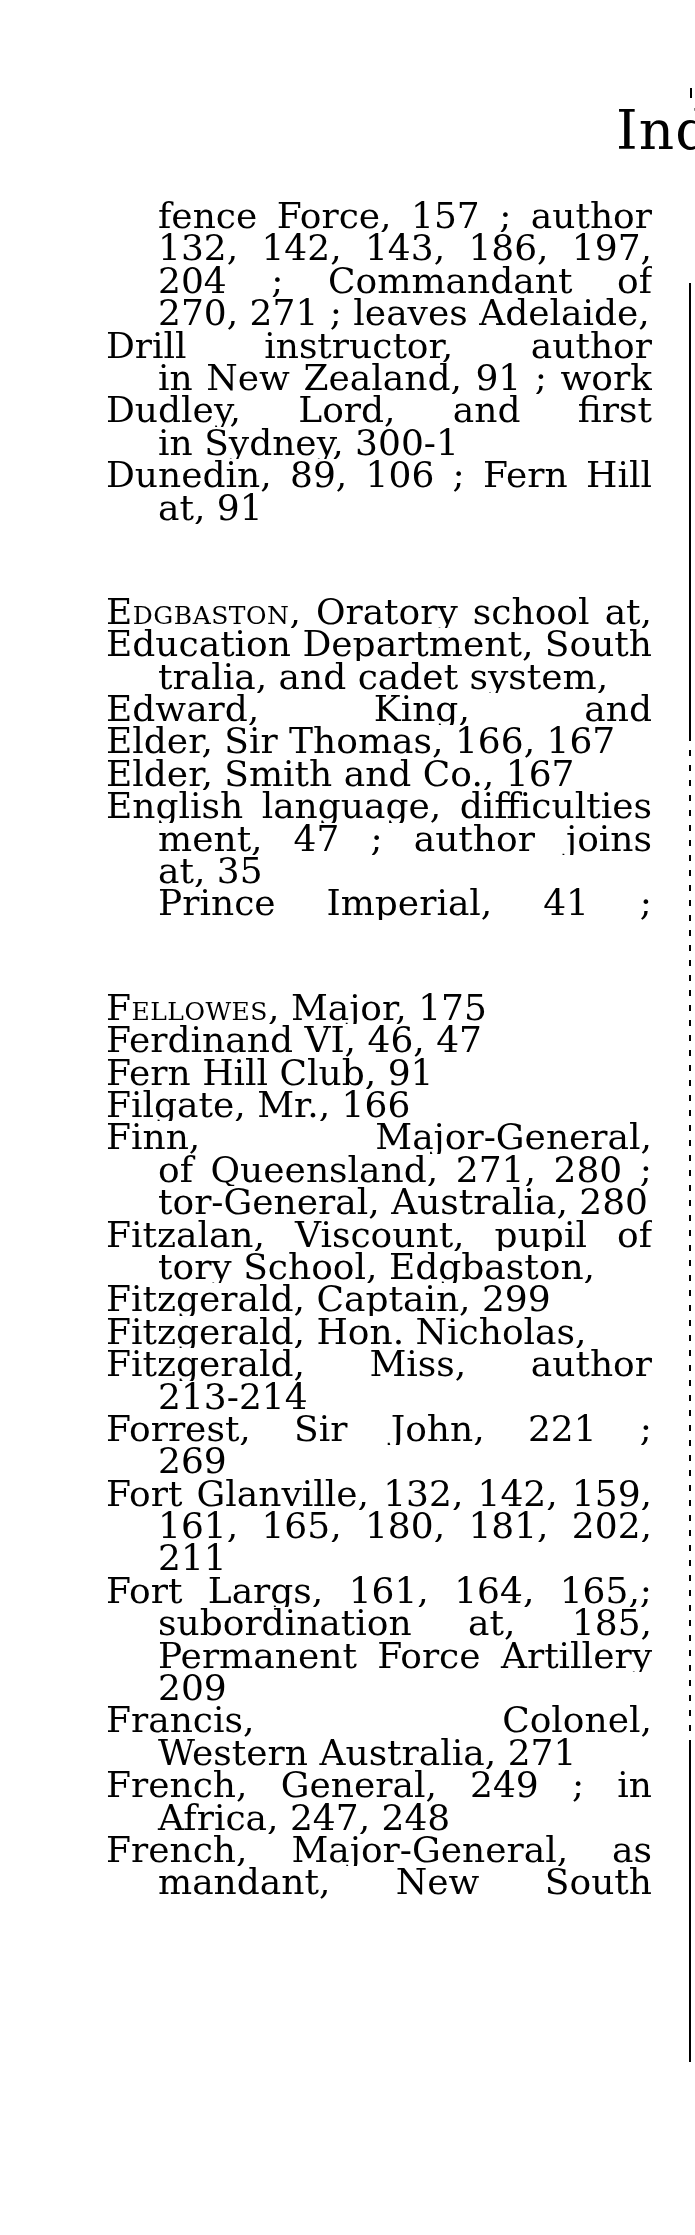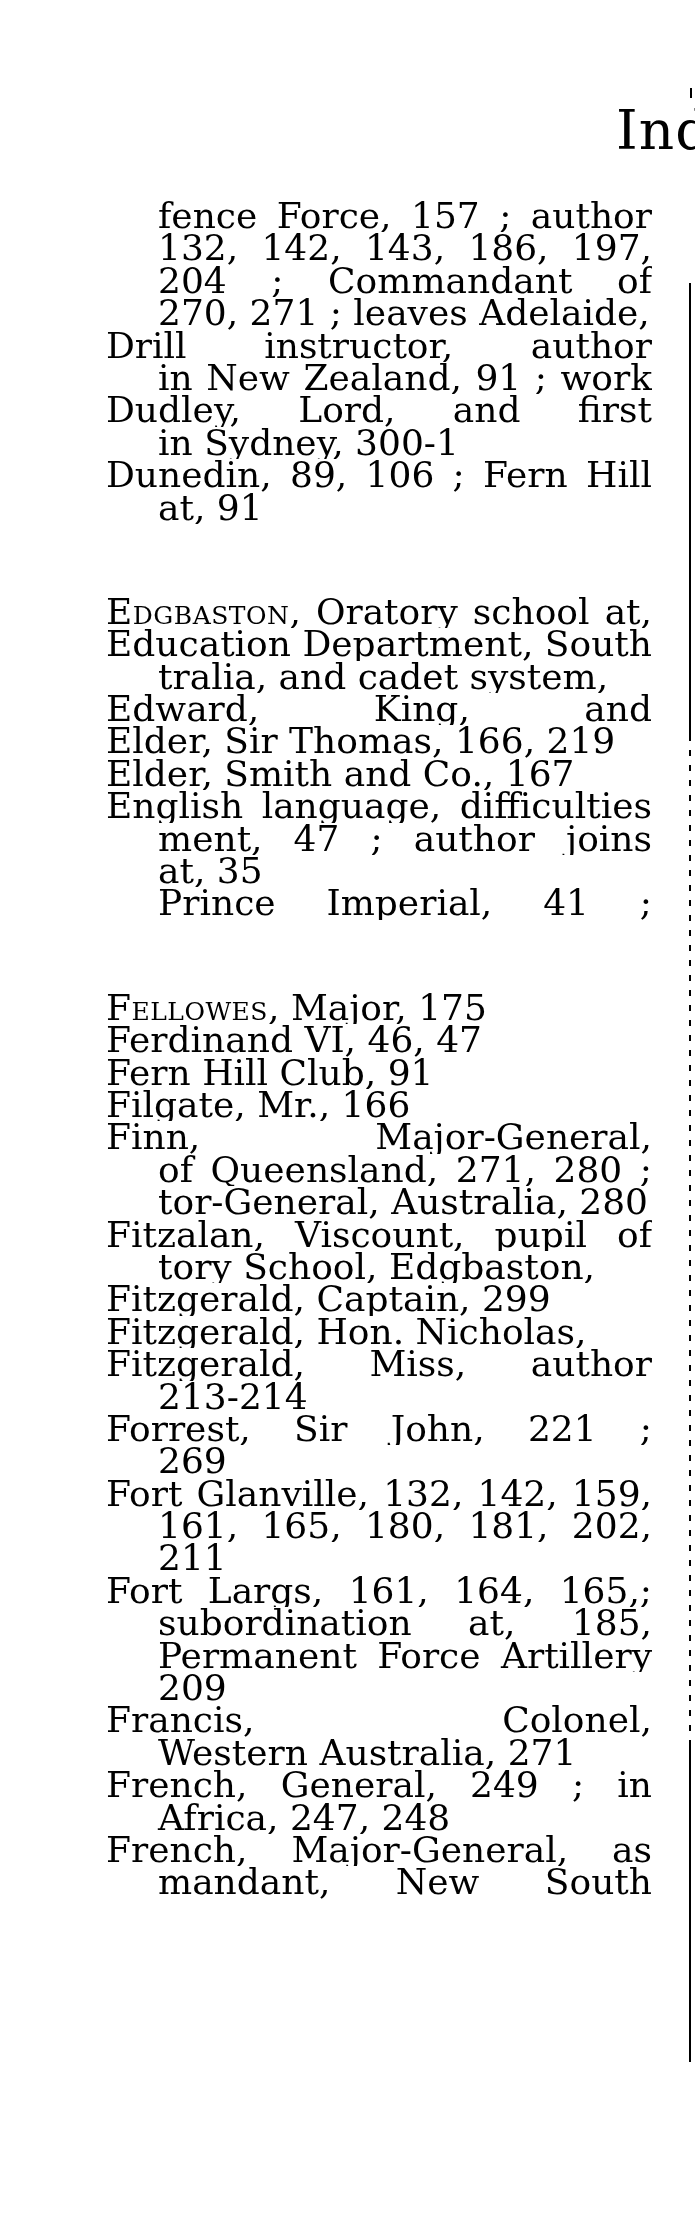--- a/index.html
+++ b/index.html
@@ -64,21 +64,21 @@
       <div class="line just">Dudley, Lord, and first aeroplane</div>
       <div class="line cont">in Sydney, 300-1</div>
       <div class="line just">Dunedin, 89, 106 ; Fern Hill Club</div>
       <div class="line cont">at, 91</div>
     </div>
     <div class="section">
       <div class="line just"><span class="sc">Edgbaston</span>, Oratory school at, 23</div>
       <div class="line just">Education Department, South Aus-</div>
       <div class="line cont">tralia, and cadet system, 214</div>
       <div class="line just">Edward, King, and Commonwealth</div>
-      <div class="line">Elder, Sir Thomas, 166, 219</div>
+      <div class="line">Elder, Sir Thomas, 166, 167</div>
       <div class="line">Elder, Smith and Co., 167</div>
       <div class="line just">English language, difficulties of, 22</div>
       <div class="line cont just">ment, 47 ; author joins Carlists</div>
       <div class="line cont">at, 35</div>
       <div class="line cont just">Prince Imperial, 41 ; author</div>
     </div>
     <div class="section">
       <div class="line"><span class="sc">Fellowes</span>, Major, 175</div>
       <div class="line">Ferdinand VI, 46, 47</div>
       <div class="line">Fern Hill Club, 91</div>

